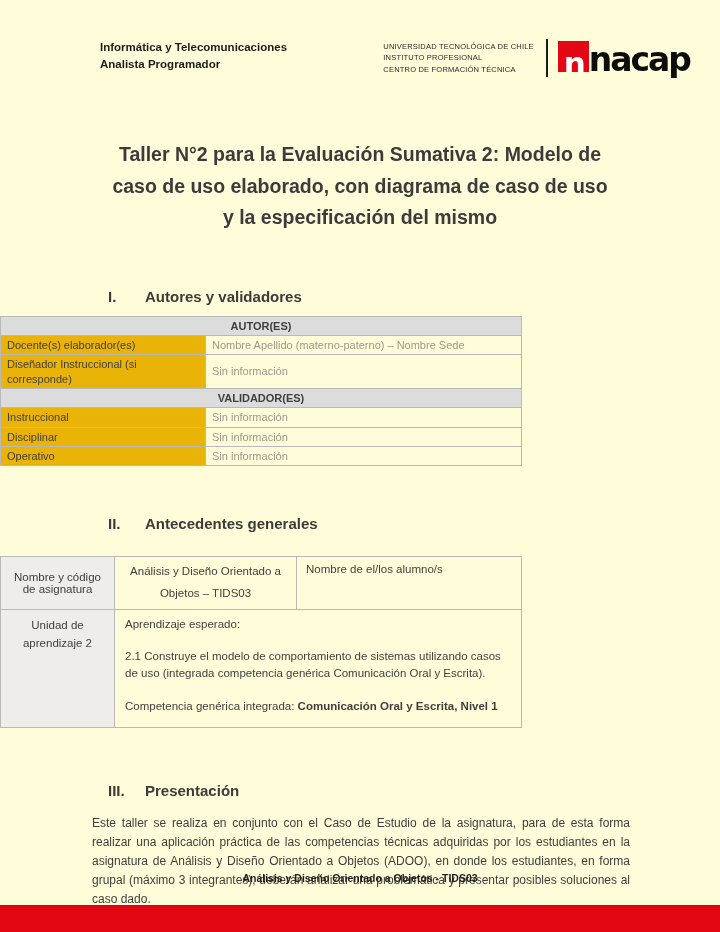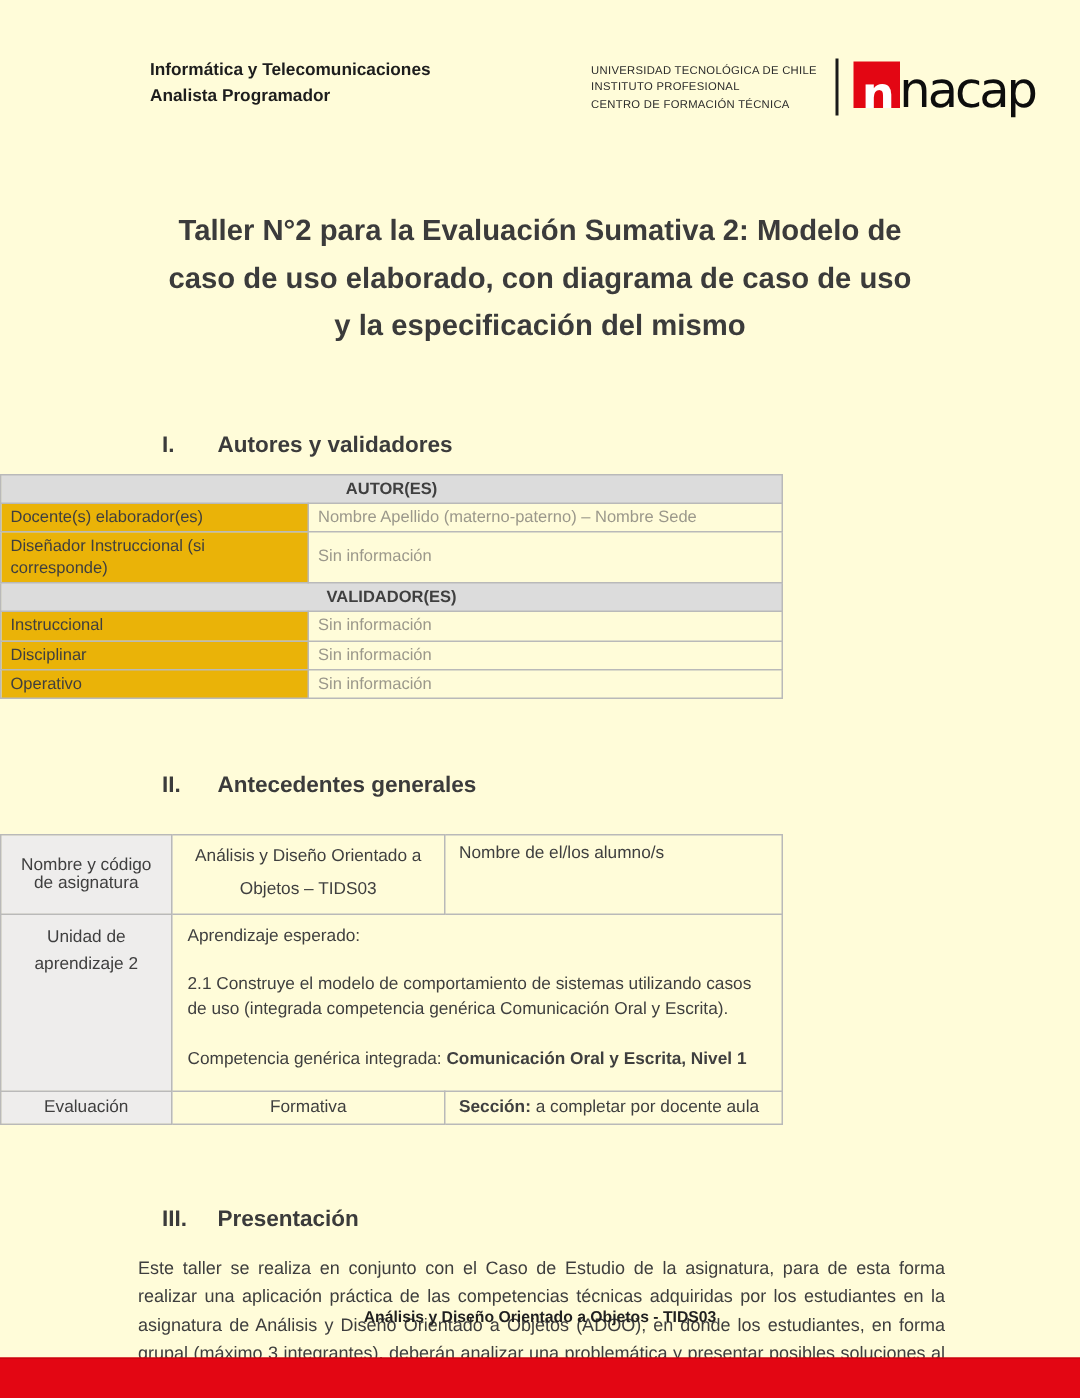--- a/index.html
+++ b/index.html
@@ -17,21 +17,21 @@
   .head-right { display:flex; align-items:center; }
   .institution { text-align:left; font-size:7.5px; font-weight:normal;
                  letter-spacing:.2px; line-height:1.55; color:#2a2a2a; }
   .head-divider { width:2px; height:38px; background:#1a1a1a; margin:0 10px 0 12px; }
   .logo { display:flex; align-items:flex-end; }
   .logo-mark { position:relative; width:31px; height:31px; background:#e30613;
                overflow:hidden; margin-bottom:3px; }
   .logo-mark .n { position:absolute; left:6px; bottom:-7px; color:#ffffff;
                   font-weight:bold; font-size:31px; line-height:1;
                   font-family:"DejaVu Sans", sans-serif; }
-  .logo-word { font-family:"DejaVu Sans", sans-serif; font-weight:normal;
+  .logo-word { font-family:"DejaVu Sans", sans-serif; font-weight:bold;
                font-size:33px; line-height:.95; letter-spacing:-2px; color:#0d0d0d; }
 
   
   .title { margin:62px auto 0; width:590px; text-align:center;
            font-size:19.5px; font-weight:bold; line-height:1.62; color:#3b3b3b; }
   .title span { display:block; }
 
   
   .sec-heading { margin-left:108px; font-size:15px; font-weight:bold; color:#3b3b3b; }
   .sec-num { display:inline-block; width:37px; }
@@ -154,25 +154,20 @@
       <td class="c3">Nombre de el/los alumno/s</td>
     </tr>
     <tr class="r2">
       <td class="lbl">Unidad de aprendizaje 2</td>
       <td class="body" colspan="2">
         <p>Aprendizaje esperado:</p>
         <p>2.1 Construye el modelo de comportamiento de sistemas utilizando casos de uso (integrada competencia genérica Comunicación Oral y Escrita).</p>
         <p><span>Competencia genérica integrada: </span><span class="b">Comunicación Oral y Escrita, Nivel 1</span></p>
       </td>
     </tr>
-    <tr class="r3">
-      <td class="lbl">Evaluación</td>
-      <td class="c2">Formativa</td>
-      <td class="c3"><span class="b">Sección:</span><span> a completar por docente aula</span></td>
-    </tr>
   </tbody>
     </table>
 
   <div class="sec-heading sec3">
     <span class="sec-num">III.</span><span>Presentación</span>
   </div>
   <p class="para">Este taller se realiza en conjunto con el Caso de Estudio de la asignatura, para de esta forma realizar una aplicación práctica de las competencias técnicas adquiridas por los estudiantes en la asignatura de Análisis y Diseño Orientado a Objetos (ADOO), en donde los estudiantes, en forma grupal (máximo 3 integrantes), deberán analizar una problemática y presentar posibles soluciones al caso dado.</p>
 
   <div class="footer">Análisis y Diseño Orientado a Objetos - TIDS03</div>
   <div class="redbar"></div>

